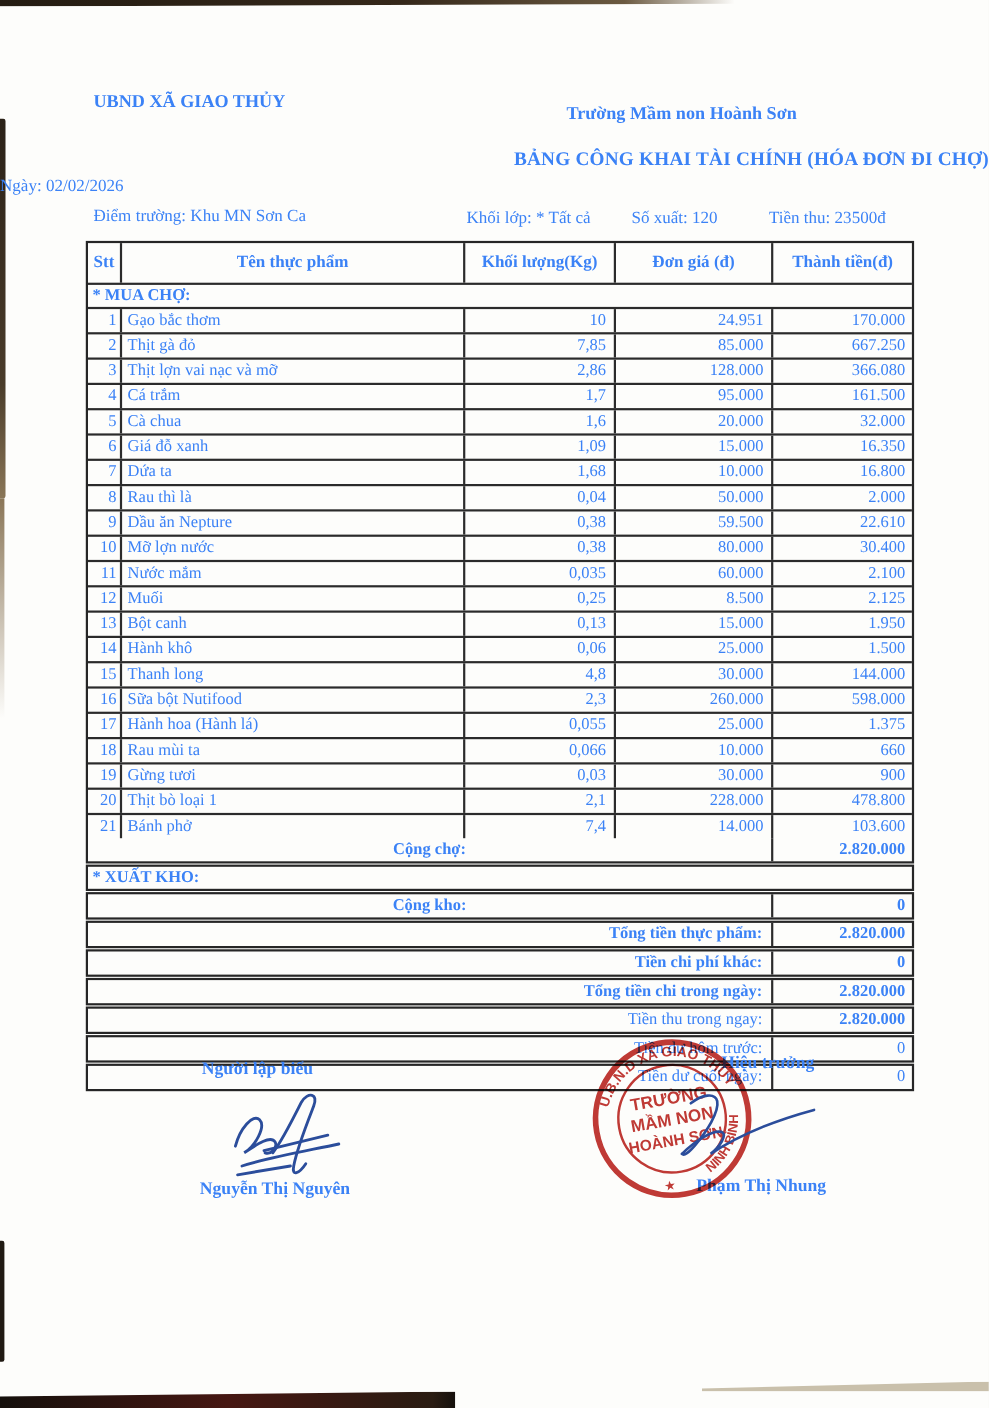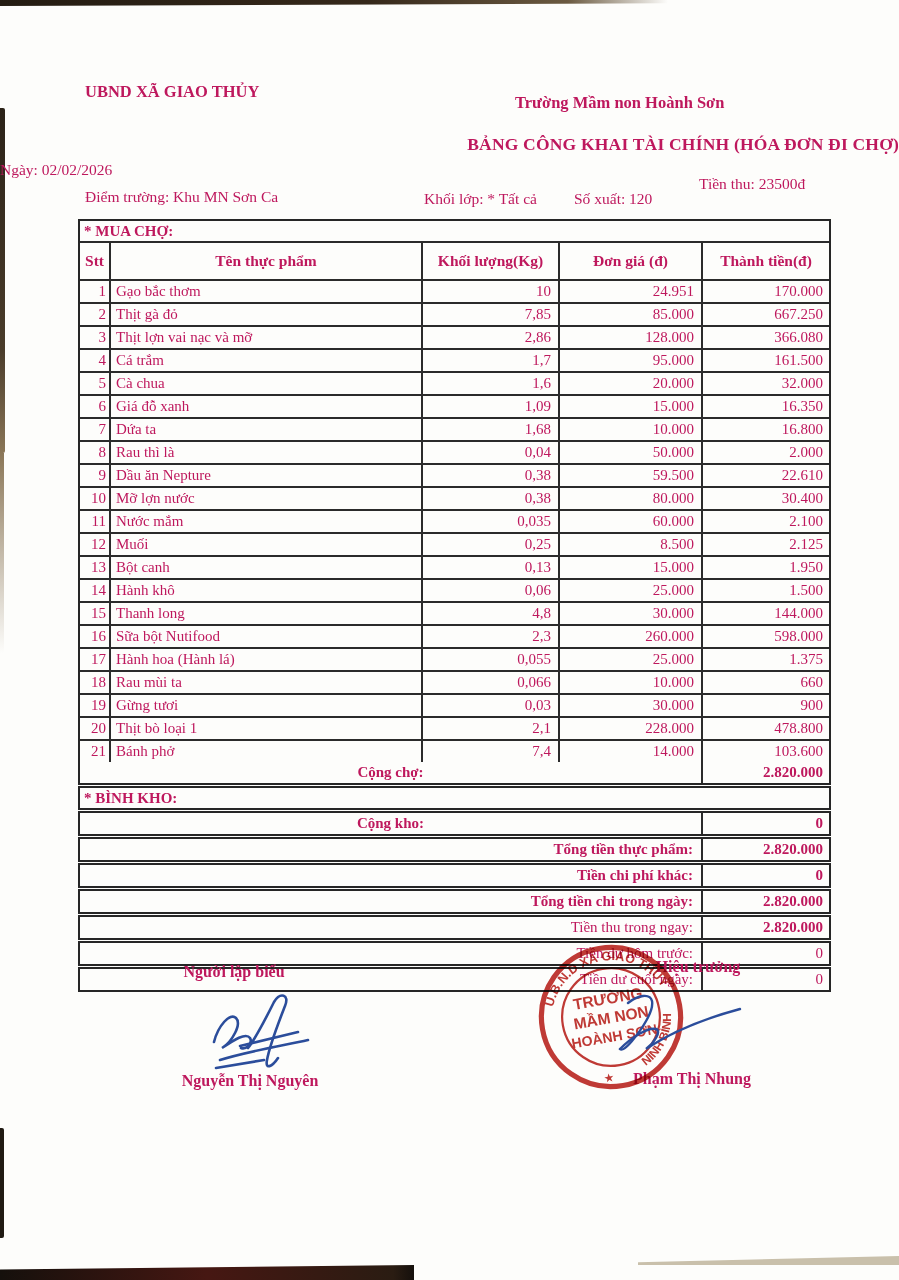--- a/index.html
+++ b/index.html
@@ -1,17 +1,17 @@
 <!DOCTYPE html>
 <html><head>
 <meta charset="utf-8">
 <style>
   html,body{margin:0;padding:0;background:#e8e6e0;}
   .page{position:relative;width:899px;height:1280px;margin:0 auto;background:#fdfdfb;
-        font-family:"Liberation Serif","DejaVu Serif",serif;color:#be185d;overflow:hidden;}
+        font-family:"Liberation Serif","DejaVu Serif",serif;color:#3b82f6;overflow:hidden;}
 
   
   .edge-top{position:absolute;top:0;left:0;width:668px;height:6px;
     background:linear-gradient(to right,#241c12 0%,#35281a 55%,#6b5a41 85%,rgba(107,90,65,0) 100%);
     clip-path:polygon(0 0,100% 0,100% 55%,0 100%);}
   .edge-left-a{position:absolute;top:108px;left:0;width:5px;height:345px;
     background:linear-gradient(#2b2218,#4a3c2a 70%,#8a7657);border-radius:0 2px 2px 0;}
   .edge-left-b{position:absolute;top:453px;left:0;width:4px;height:200px;
     background:linear-gradient(#8a7657,rgba(170,150,115,0));}
   .edge-left-c{position:absolute;top:1128px;left:0;width:4px;height:110px;background:#201a13;border-radius:0 2px 2px 0;}
@@ -25,21 +25,21 @@
     clip-path:polygon(0 70%,100% 0,100% 100%,0 100%);}
 
   
   .org-left{position:absolute;top:82px;left:85px;font-weight:bold;font-size:16.5px;}
   .org-right{position:absolute;top:93px;left:515px;font-weight:bold;font-size:16.5px;}
   .title{position:absolute;top:134px;left:0;width:100%;text-align:right;font-weight:bold;font-size:17.5px;letter-spacing:.2px;}
   .dateline{position:absolute;top:161px;left:0;width:100%;font-size:15.5px;}
   .info-site{position:absolute;top:188px;left:85px;font-size:15.5px;}
   .info-class{position:absolute;top:190px;left:424px;font-size:15.5px;}
   .info-serv{position:absolute;top:190px;left:574px;font-size:15.5px;}
-  .info-coll{position:absolute;top:175px;left:699px;font-size:15.5px;}
+  .info-coll{position:absolute;top:190px;left:699px;font-size:15.5px;}
 
   
   .tbl{position:absolute;top:219px;left:78px;width:753px;font-size:15px;}
   .mainbox{border:2px solid #262626;background:#fdfdfb;}
   .tr{display:flex;border-bottom:2px solid #2b2b2b;}
   .tr:last-child{border-bottom:none;}
   .td{box-sizing:border-box;border-right:2px solid #2b2b2b;overflow:hidden;white-space:nowrap;display:flex;align-items:center;}
   .td:last-child{border-right:none;}
   .c-stt{width:31px;justify-content:flex-end;padding-right:3px;}
   .c-name{width:312px;padding-left:5px;}
@@ -88,30 +88,30 @@
   <div class="org-right">Trường Mầm non Hoành Sơn</div>
   <div class="title">BẢNG CÔNG KHAI TÀI CHÍNH (HÓA ĐƠN ĐI CHỢ)</div>
   <div class="dateline">Ngày: 02/02/2026</div>
   <div class="info-site">Điểm trường: Khu MN Sơn Ca</div>
   <div class="info-class">Khối lớp: * Tất cả</div>
   <div class="info-serv">Số xuất: 120</div>
   <div class="info-coll">Tiền thu: 23500đ</div>
 
   <div class="tbl">
     <div class="mainbox">
-      <div class="tr">
-          <div class="section" style="width:100%;">* MUA CHỢ:</div>
-        </div>
       <div class="tr head">
         <div class="td c-stt">Stt</div>
         <div class="td c-name">Tên thực phẩm</div>
         <div class="td c-qty">Khối lượng(Kg)</div>
         <div class="td c-price">Đơn giá (đ)</div>
         <div class="td c-total">Thành tiền(đ)</div>
       </div>
+      <div class="tr">
+          <div class="section" style="width:100%;">* MUA CHỢ:</div>
+        </div>
       <div id="market-items">
           <div class="tr item">
     <div class="td c-stt">1</div>
     <div class="td c-name">Gạo bắc thơm</div>
     <div class="td c-qty">10</div>
     <div class="td c-price">24.951</div>
     <div class="td c-total">170.000</div>
   </div>
           <div class="tr item">
     <div class="td c-stt">2</div>
@@ -254,21 +254,21 @@
     <div class="td c-total">103.600</div>
   </div>
         </div>
       <div class="tr totalrow">
         <div class="td lbl">Cộng chợ:</div>
         <div class="td val">2.820.000</div>
       </div>
     </div>
 
     <div class="boxrow sec">
-      <div class="td">* BÌNH KHO:</div>
+      <div class="td">* XUẤT KHO:</div>
     </div>
     <div class="boxrow">
       <div class="td lbl center">Cộng kho:</div>
       <div class="td val b">0</div>
     </div>
     <div id="summary-rows">
         <div class="boxrow">
     <div class="td lbl b">Tổng tiền thực phẩm:</div>
     <div class="td val b">2.820.000</div>
   </div>

